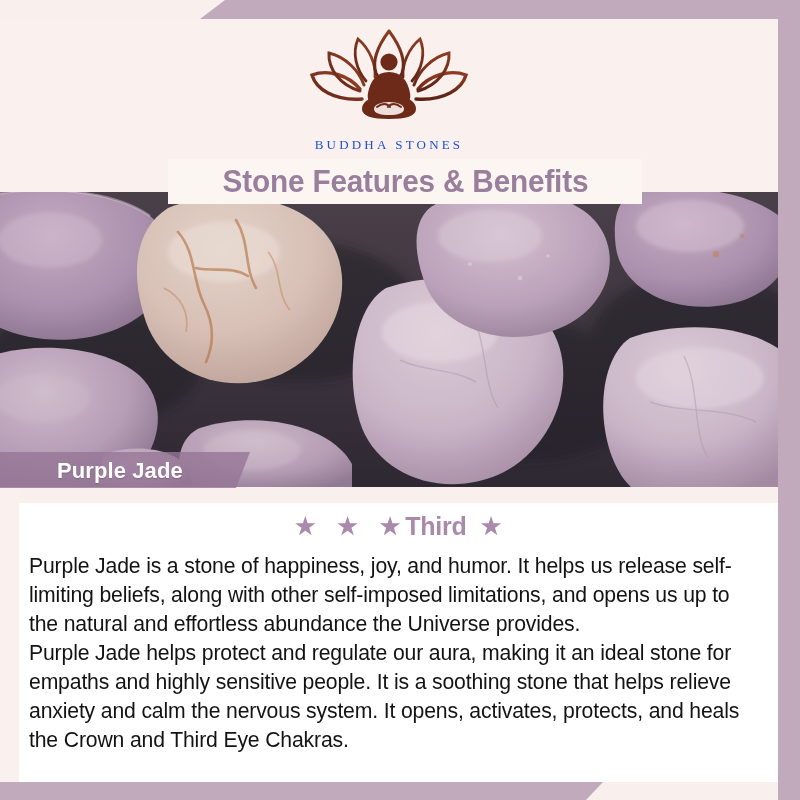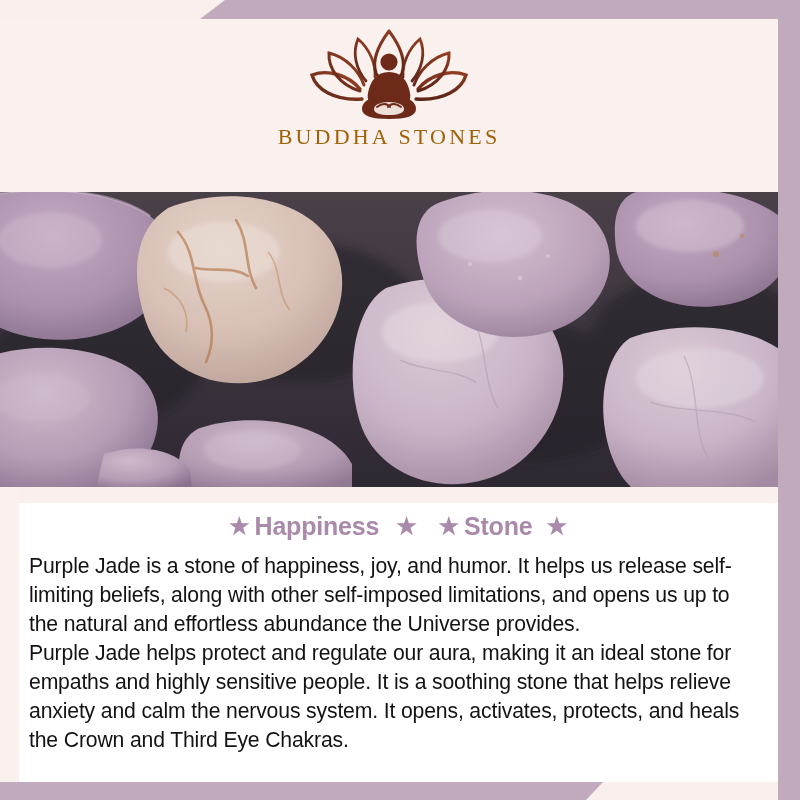--- a/index.html
+++ b/index.html
@@ -39,22 +39,22 @@
   }
 
   
   #brand-header {
     height:155px; display:flex; flex-direction:column;
     align-items:center; justify-content:flex-start; padding-top:8px;
   }
   #brand-logo-mark { width:170px; height:95px; display:block; }
   #brand-wordmark {
     font-family:"Liberation Serif", serif;
-    font-size:22px; letter-spacing:3.2px; color:#a16207;
-    margin-top:2px; white-space:nowrap;
+    font-size:13px; letter-spacing:3.2px; color:#1d4ed8;
+    margin-top:15px; white-space:nowrap;
   }
 
   
   #title-bar {
     position:absolute; top:140px; left:168px; width:474px; height:45px;
     background:#fcf6f3; display:flex; align-items:center; justify-content:center;
     z-index:3;
   }
   #title-text {
     font-size:31px; font-weight:bold; color:#9a7f9c;
@@ -322,37 +322,43 @@
       <g opacity=".35" filter="url(#soft)">
         <ellipse cx="252" cy="258" rx="48" ry="20" fill="#e2d2e0"></ellipse>
       </g>
 
       <path d="M104 262 C 140 250, 180 258, 190 280 L 192 296 L 96 296 Z" fill="url(#s5)"></path>
 
       <rect width="778" height="295" fill="#5a3f55" opacity=".07"></rect>
     </svg>
   </div>
 
-
+  <div id="title-bar">
+    <div id="title-text">Stone Features &amp; Benefits</div>
+  </div>
+
+  <div id="stone-name-ribbon">
+    <div class="ribbon-bg"></div>
+    <div id="stone-name-text">Purple Jade</div>
+  </div>
 
   <div id="photo-separator"></div>
 
   <div id="content-panel">
 
     <div id="benefit-tags">
       <span class="benefit-tag">
         <span class="benefit-star">★</span>
-        <span>Happiness</span>
       </span>
       <span class="benefit-tag gap-left">
         <span class="benefit-star">★</span>
       </span>
       <span class="benefit-tag gap-left">
         <span class="benefit-star">★</span>
-        <span>Stone</span>
+        <span>Third</span>
       </span>
       <span class="benefit-tag tight">
         <span class="benefit-star">★</span>
       </span>
     </div>
 
     <div id="description-block">
       <p class="description-paragraph">Purple Jade is a stone of happiness, joy, and humor. It helps us release self-limiting beliefs, along with other self-imposed limitations, and opens us up to the natural and effortless abundance the Universe provides.</p>
       <p class="description-paragraph">Purple Jade helps protect and regulate our aura, making it an ideal stone for empaths and highly sensitive people. It is a soothing stone that helps relieve anxiety and calm the nervous system. It opens, activates, protects, and heals the Crown and Third Eye Chakras.</p>
     </div>

